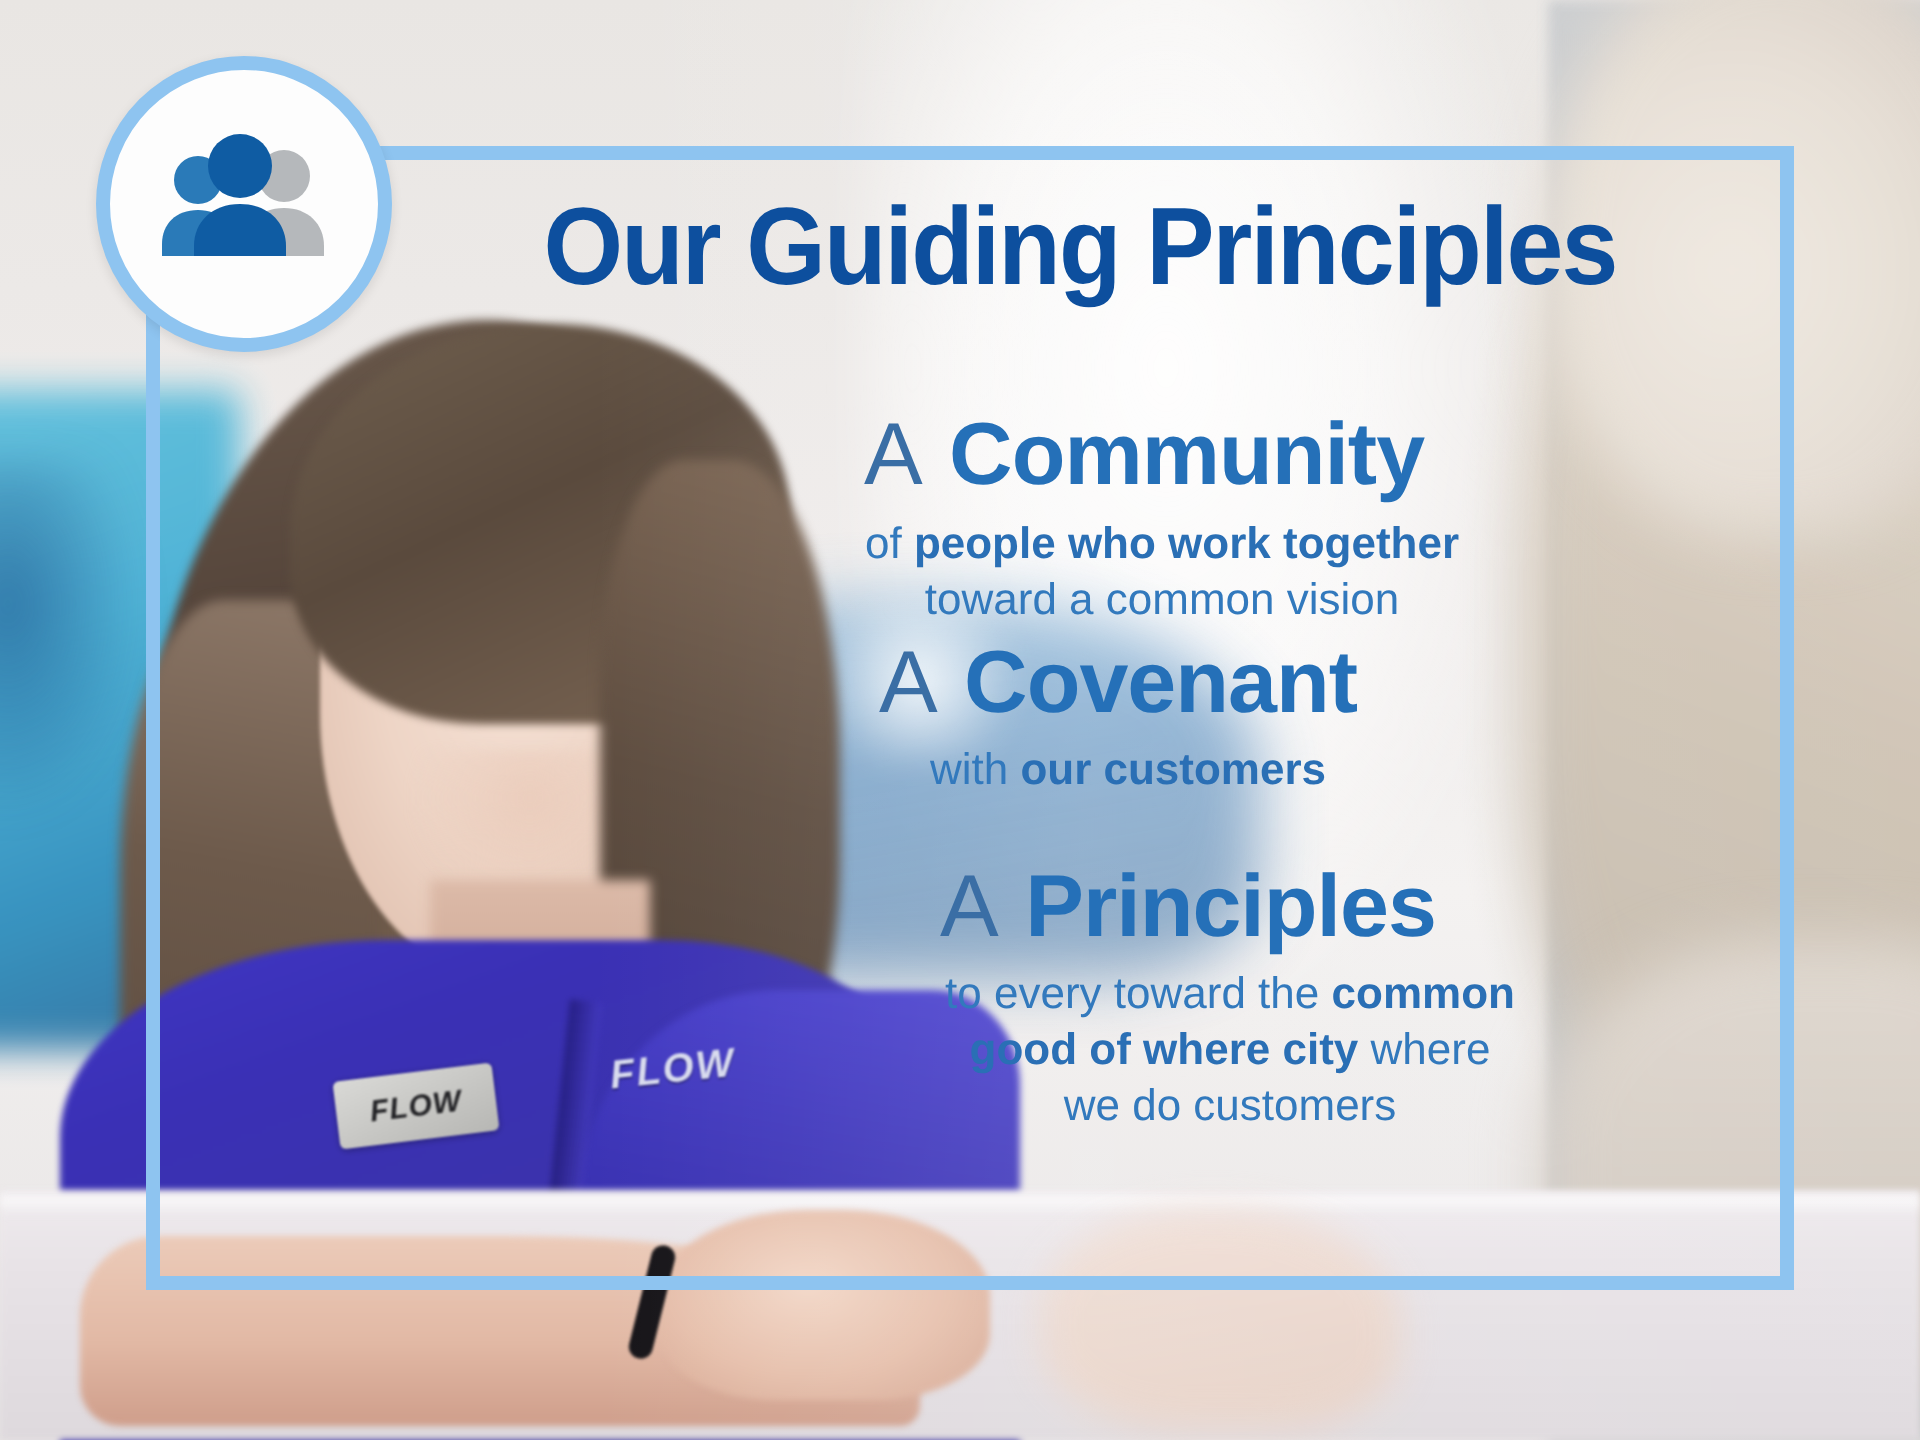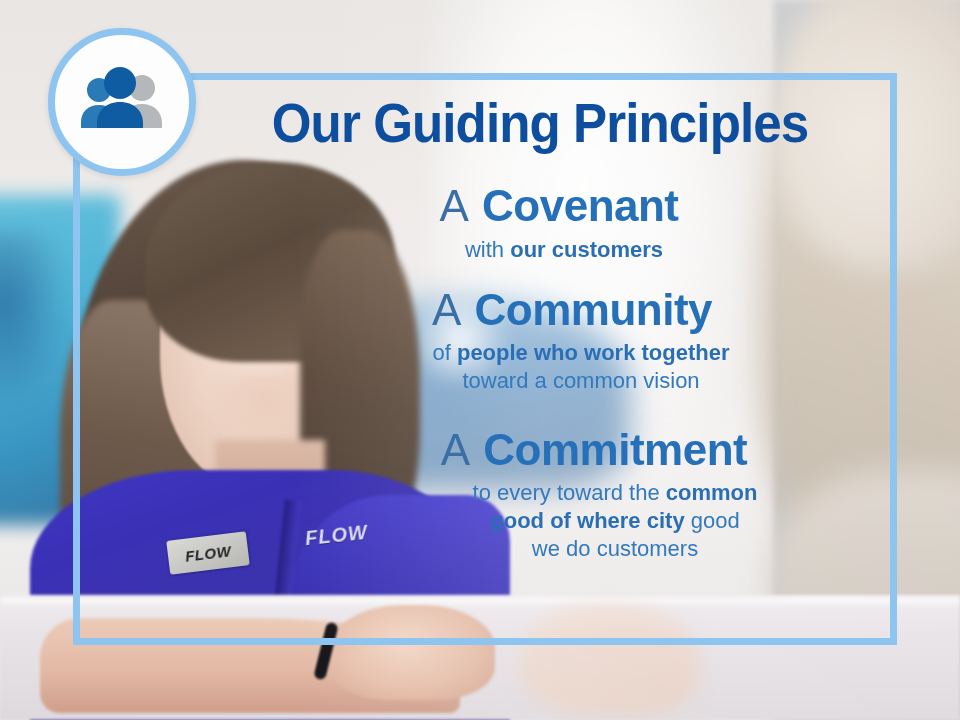--- a/index.html
+++ b/index.html
@@ -417,39 +417,39 @@
 
       <circle cx="46" cy="17" r="16" fill="#0f5ca3"></circle>
       <path d="M46 36c-14 0-23 9-23 21v5h46v-5c0-12-9-21-23-21z" fill="#0f5ca3"></path>
     </svg>
   </div>
 
   <div class="headline">Our Guiding Principles</div>
 
   <div class="principles">
 
+    <div class="principle" id="principle-2">
+      <div class="p-title">
+        <span class="art">A</span>
+        <span class="word">Community</span>
+      </div>
+      <div class="p-sub"><span>of </span><b>people who work together</b><br><span>toward a common vision</span></div>
+    </div>
+
     <div class="principle" id="principle-1">
       <div class="p-title">
         <span class="art">A</span>
         <span class="word">Covenant</span>
       </div>
       <div class="p-sub"><span>with </span><b>our customers</b></div>
     </div>
 
-    <div class="principle" id="principle-2">
-      <div class="p-title">
-        <span class="art">A</span>
-        <span class="word">Community</span>
-      </div>
-      <div class="p-sub"><span>of </span><b>people who work together</b><br><span>toward a common vision</span></div>
-    </div>
-
     <div class="principle" id="principle-3">
       <div class="p-title">
         <span class="art">A</span>
-        <span class="word">Commitment</span>
+        <span class="word">Principles</span>
       </div>
-      <div class="p-sub"><span>to every toward the </span><b>common</b><br><b>good of where city</b><span> good</span><br><span>we do customers</span></div>
+      <div class="p-sub"><span>to every toward the </span><b>common</b><br><b>good of where city</b><span> where</span><br><span>we do customers</span></div>
     </div>
 
   </div>
 
 </div>
 
 </body></html>

